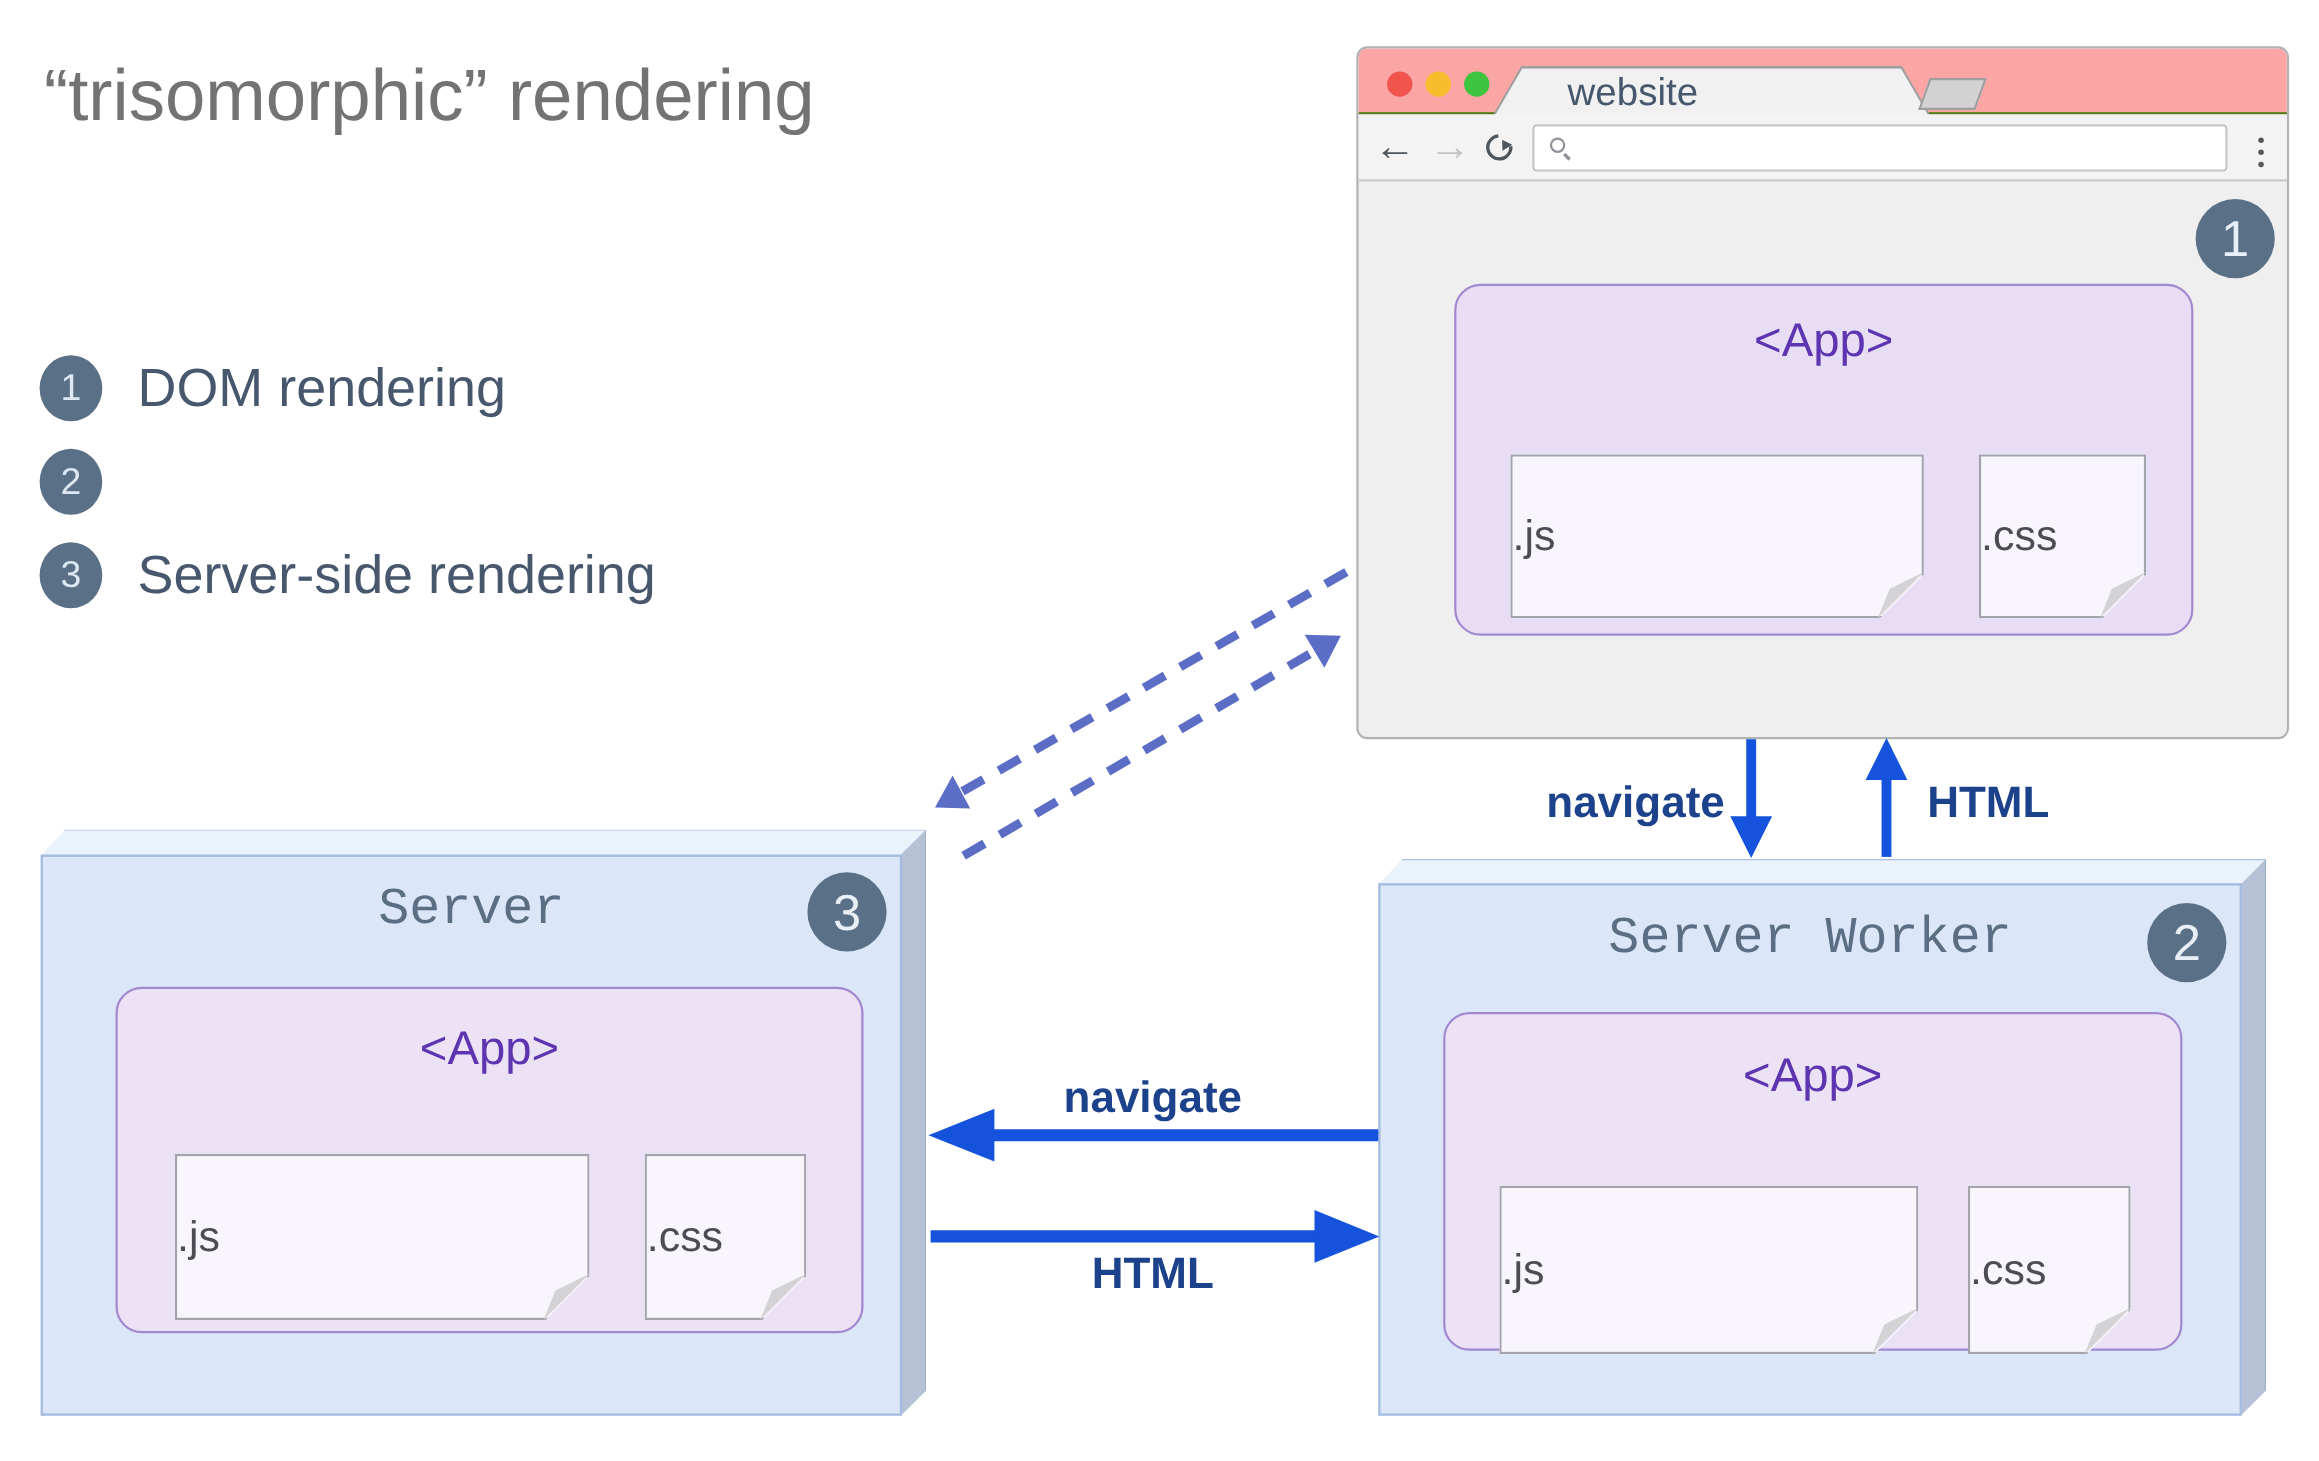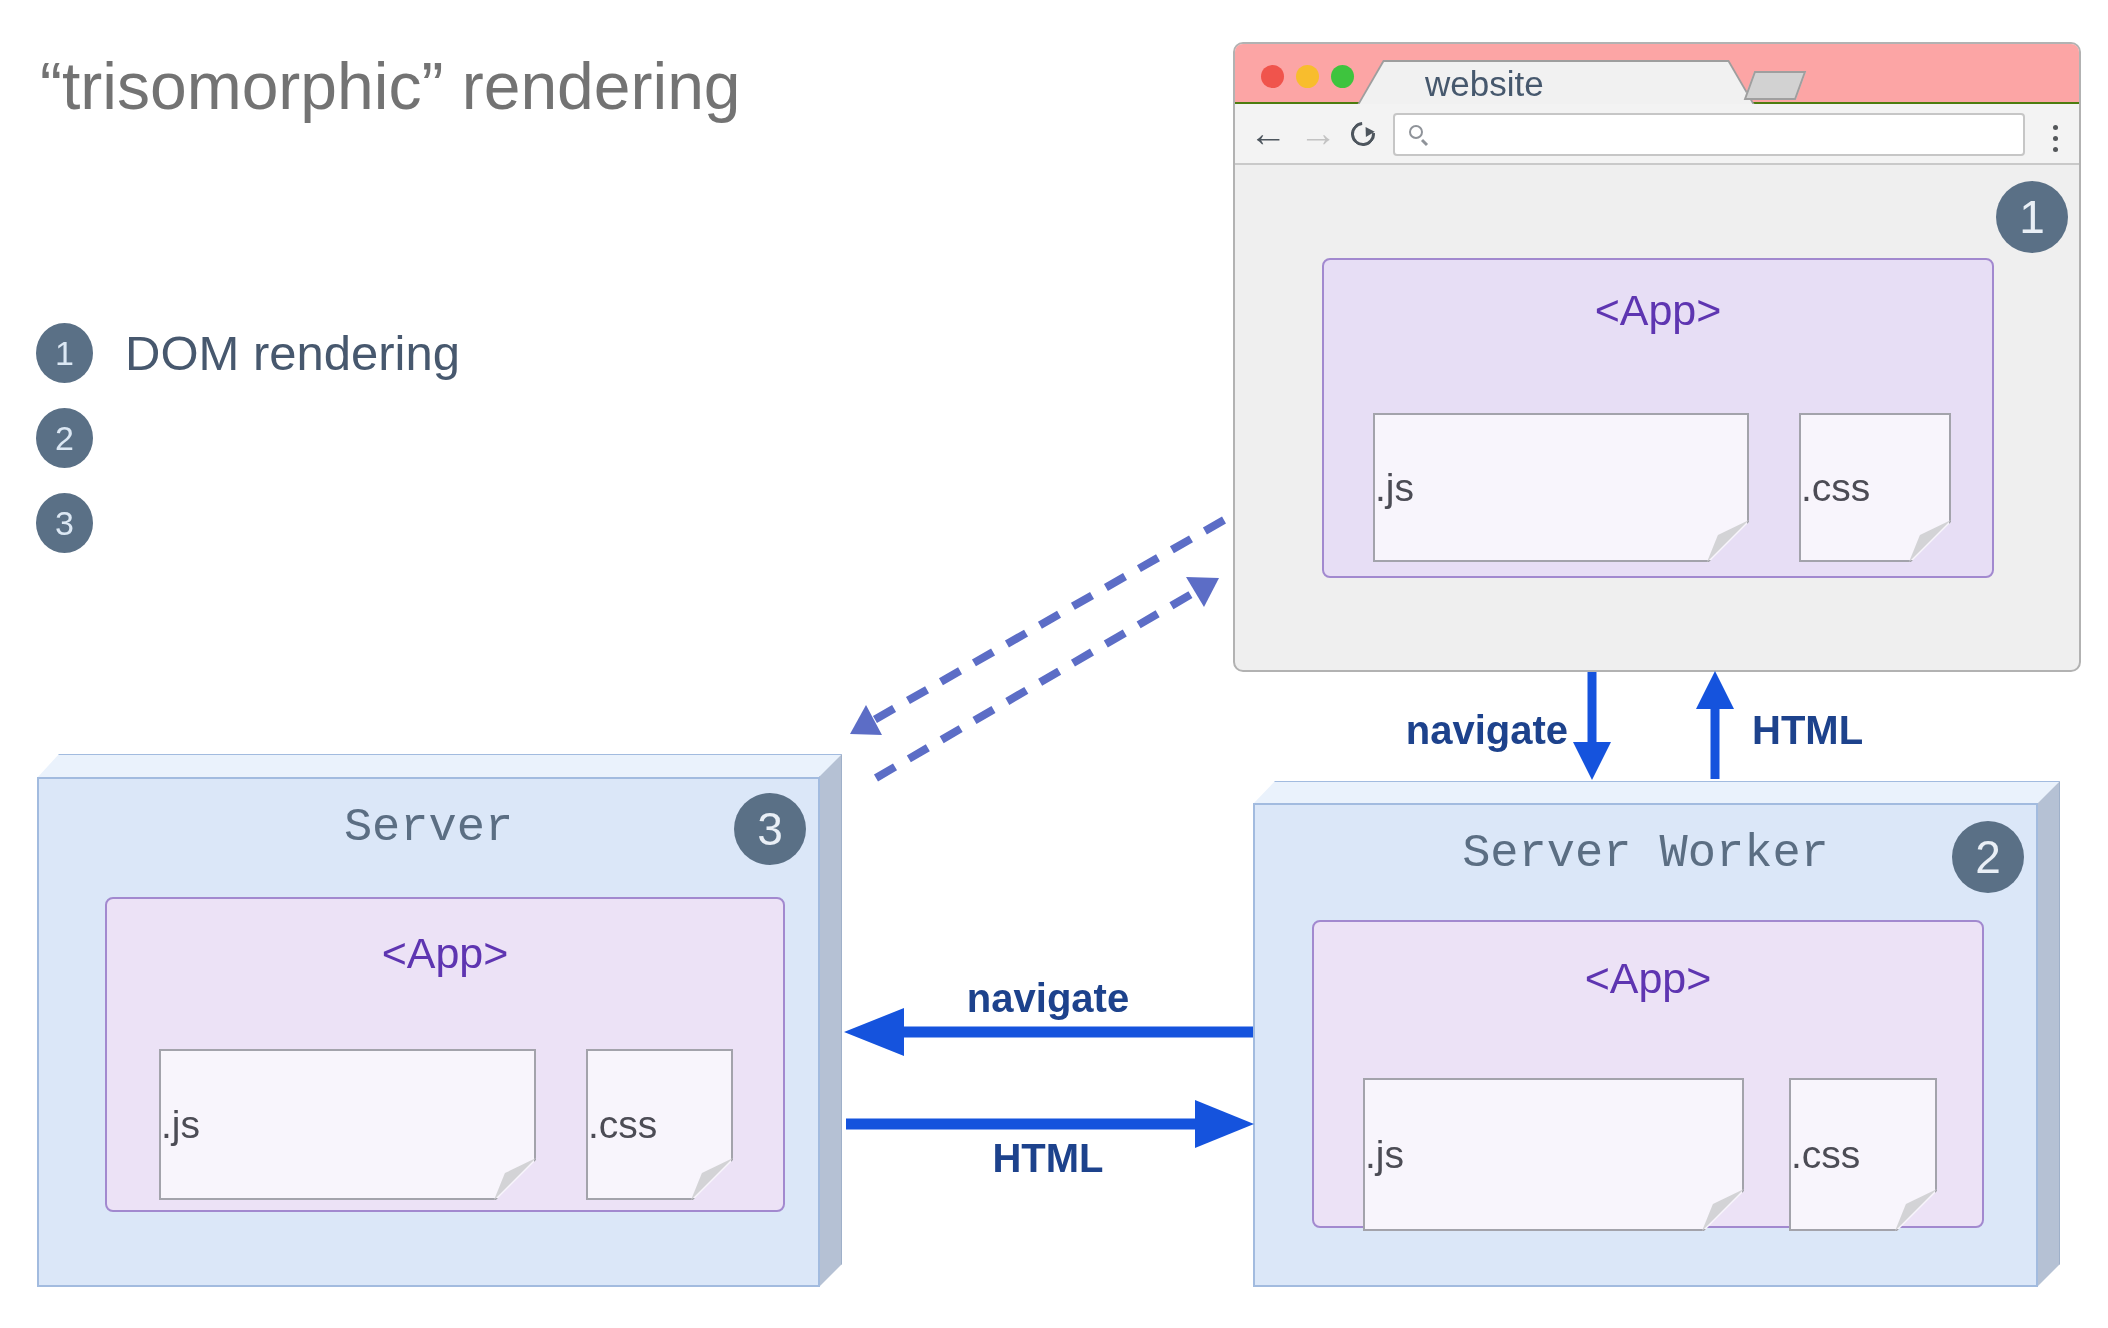--- a/index.html
+++ b/index.html
@@ -60,21 +60,21 @@
   .menu-dots { position:absolute; left:814px; top:17px; display:flex; flex-direction:column; gap:6px; padding:4px; }
   .menu-dots i { width:5px; height:5px; border-radius:50%; background:#54575a; }
 
   
   .step-badge {
     width:72px; height:72px; border-radius:50%; background:#5a7086; color:#e9eff6;
     display:flex; align-items:center; justify-content:center; font-size:46px;
   }
 
   
-  .app-box { position:absolute; background:#e9dff5; border:2px solid #a289cf; border-radius:8px; }
+  .app-box { position:absolute; background:#e9dff5; border:2px solid #a289cf; border-radius:24px; }
   .app-label { position:absolute; left:0; width:100%; text-align:center; font-size:43px; color:#5e35b1; }
   .doc {
     position:absolute; background:#f8f5fc; border:2px solid #a3a3ab;
     clip-path:polygon(0 0, 100% 0, 100% calc(100% - 40px), calc(100% - 40px) 100%, 0 100%);
     display:flex; align-items:center; justify-content:flex-start;
     font-size:39px; color:#4c4c55;margin-top:36px;
   }
   .doc::after { content:''; position:absolute; right:-2px; bottom:-2px; width:42px; height:42px;
     background:#d3d3d6; clip-path:polygon(0 100%, 100% 0, 26% 36%); }
 
@@ -102,20 +102,21 @@
   <div class="abs legend">
     <div class="legend-row">
       <div class="legend-badge">1</div>
       <div class="legend-label">DOM rendering</div>
     </div>
     <div class="legend-row">
       <div class="legend-badge">2</div>
     </div>
     <div class="legend-row">
       <div class="legend-badge">3</div>
+      <div class="legend-label">Server-side rendering</div>
     </div>
   </div>
 
   <div class="abs browser">
     <div class="titlebar">
       <span class="tl-dot tl-red"></span>
       <span class="tl-dot tl-yellow"></span>
       <span class="tl-dot tl-green"></span>
       <div class="tab-outer">
         <div class="tab-inner">website</div>

